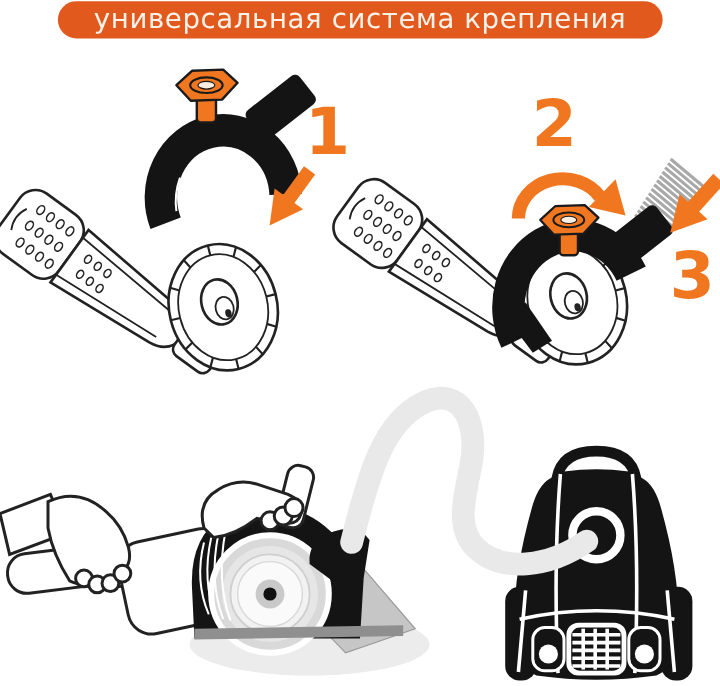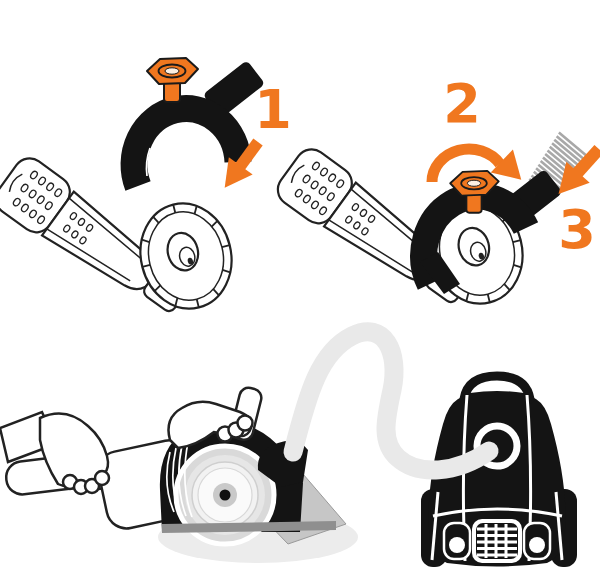--- a/index.html
+++ b/index.html
@@ -250,14 +250,17 @@
     </g>
     <g>
       <rect x="524" y="523" width="26" height="36" rx="10" fill="var(--c-illustration_black)" stroke="#fff" stroke-width="2.5"></rect>
       <circle cx="537" cy="545" r="8" fill="#fff"></circle>
     </g>
   </g>
 
   <path d="M 293 452 C 308 392 320 352 352 336 C 384 320 400 352 392 390 C 386 418 380 442 398 458 C 418 476 456 474 489 451" fill="none" stroke="var(--c-hose_gray)" stroke-width="19" stroke-linecap="round" stroke-linejoin="round"></path>
 </svg>
 
-
+<div class="header-pill">
+  <span>универсальная система крепления</span>
 </div>
 
+</div>
+
 </body></html>

